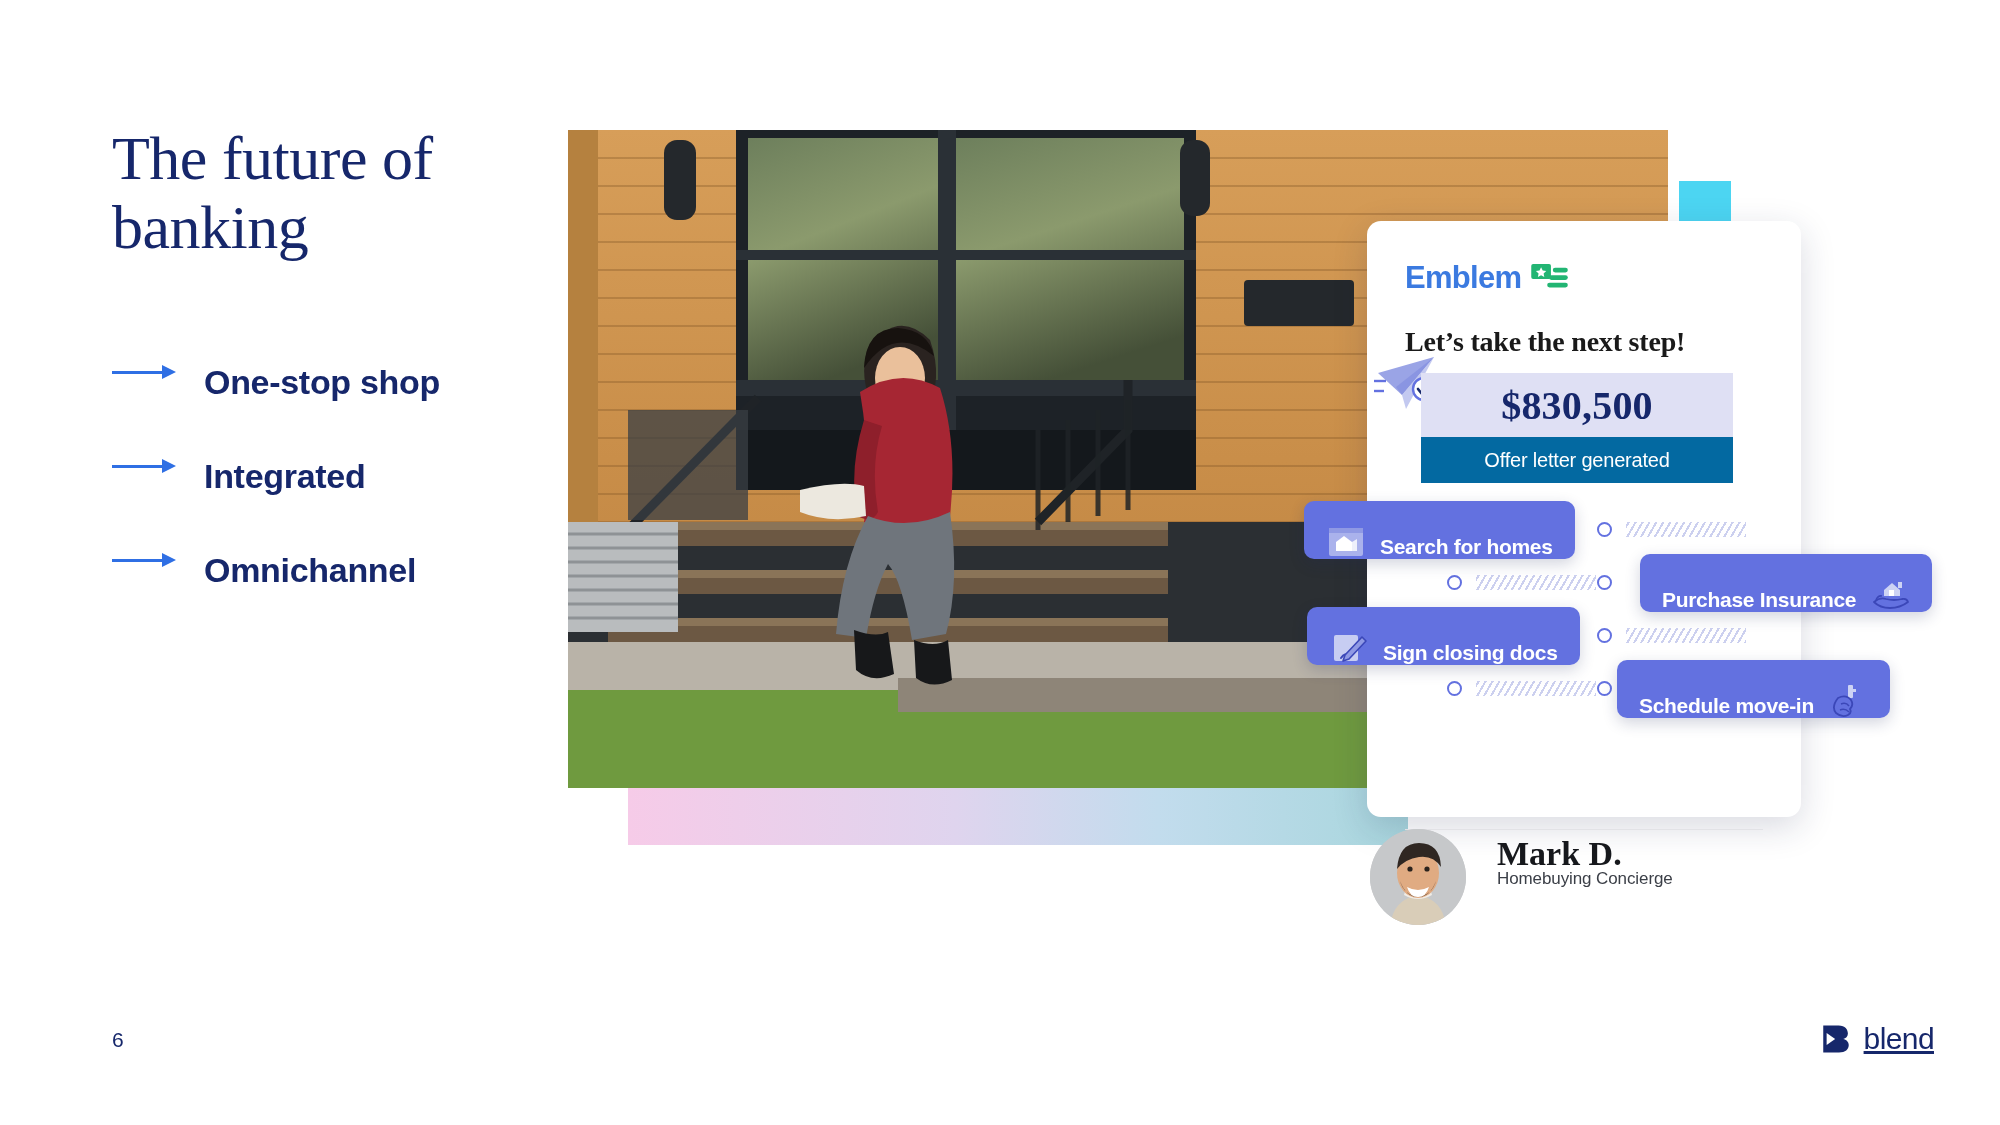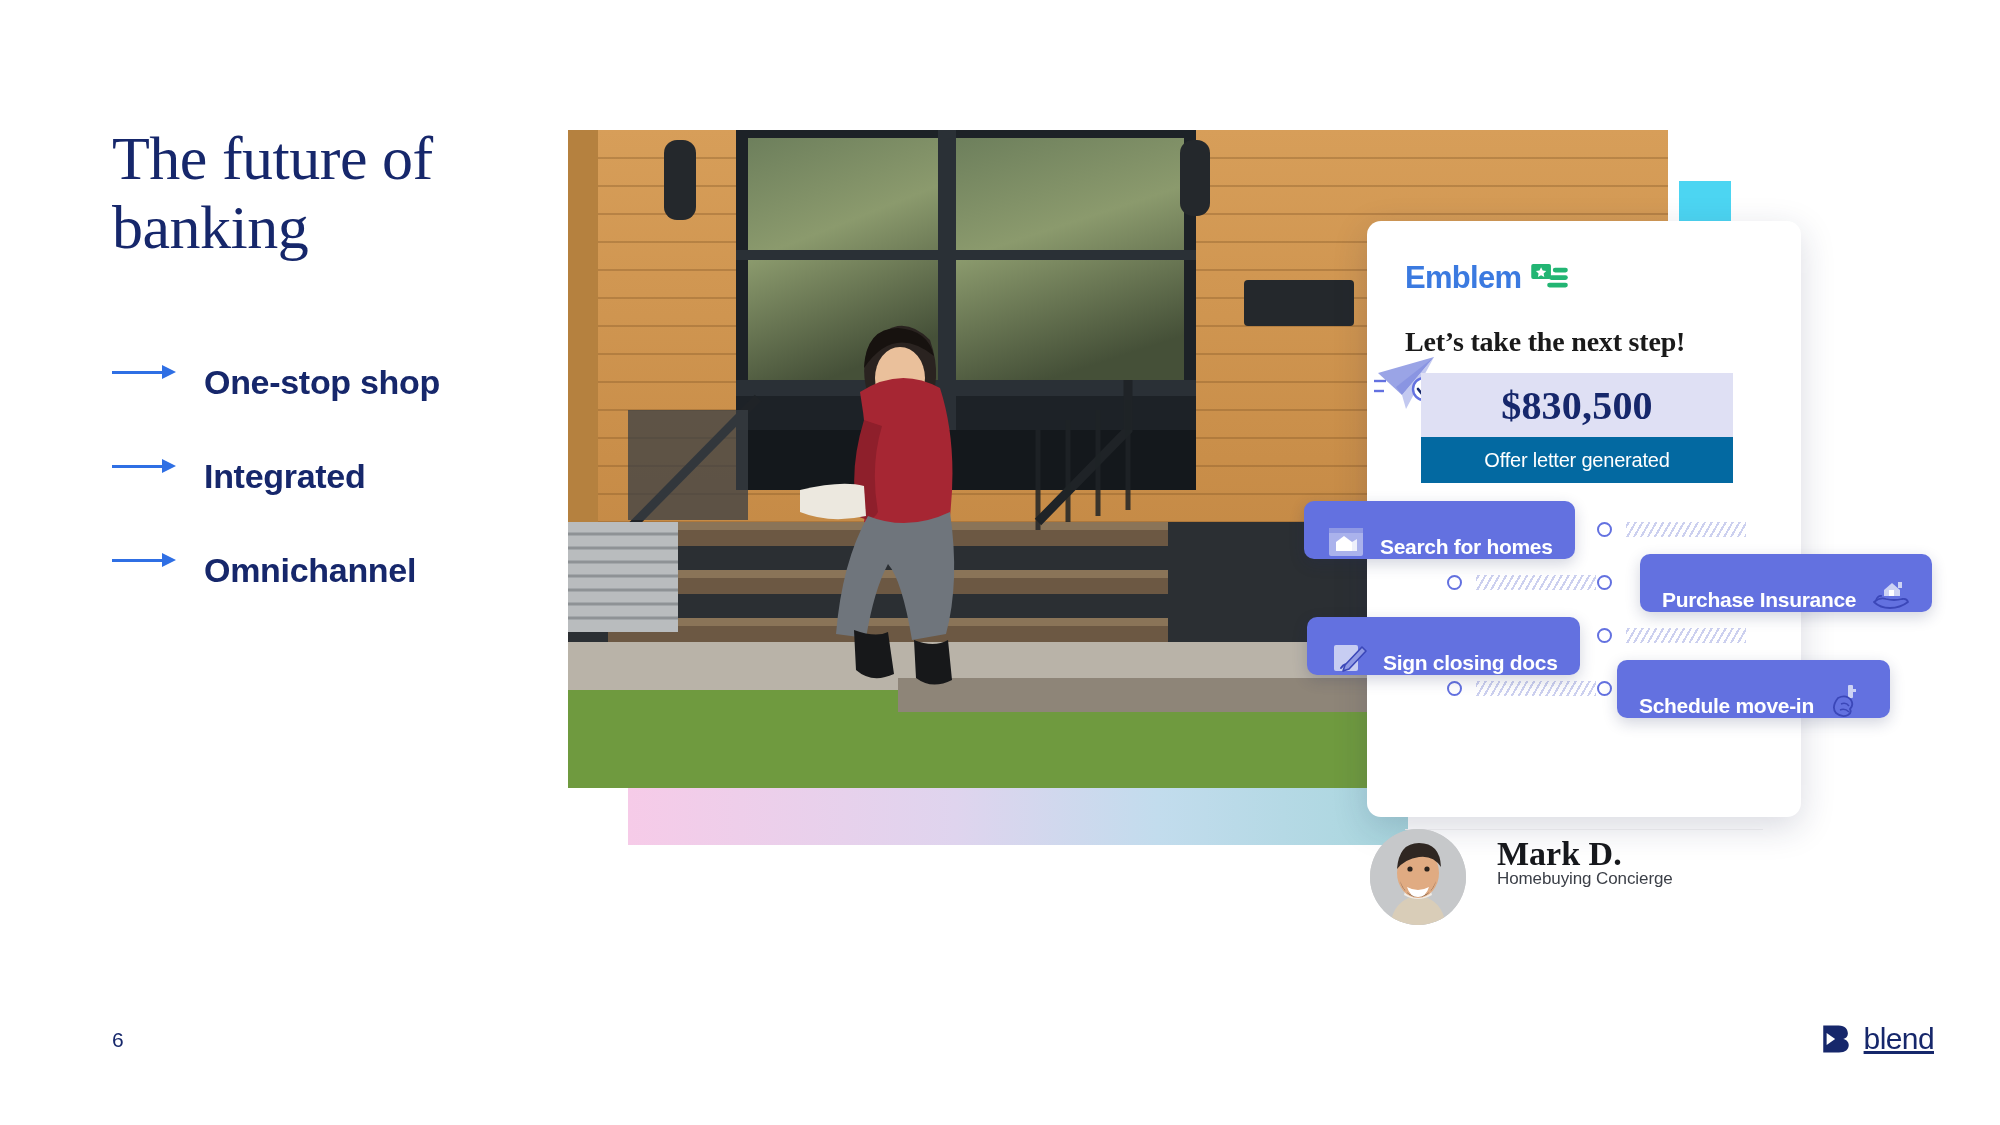--- a/index.html
+++ b/index.html
@@ -226,21 +226,21 @@
   }
   .chip-label {
     color: #ffffff;
     font-size: 21px;
     font-weight: bold;
     letter-spacing: -0.3px;
   }
   .chip-icon { width: 40px; height: 34px; flex: 0 0 40px; display: block; }
 
   .chip-search   { left: -63px;  top: 0px;   }
-  .chip-sign     { left: -60px;  top: 116px; }
+  .chip-sign     { left: -60px;  top: 106px; }
   .chip-insure   { left: 252px;  top: 53px; margin-left: 21px;  }
   .chip-schedule { left: 250px;  top: 159px; }
 
   .ph-row {
     position: absolute;
     display: flex;
     align-items: center;
     gap: 14px;
   }
   .ph-circle {

